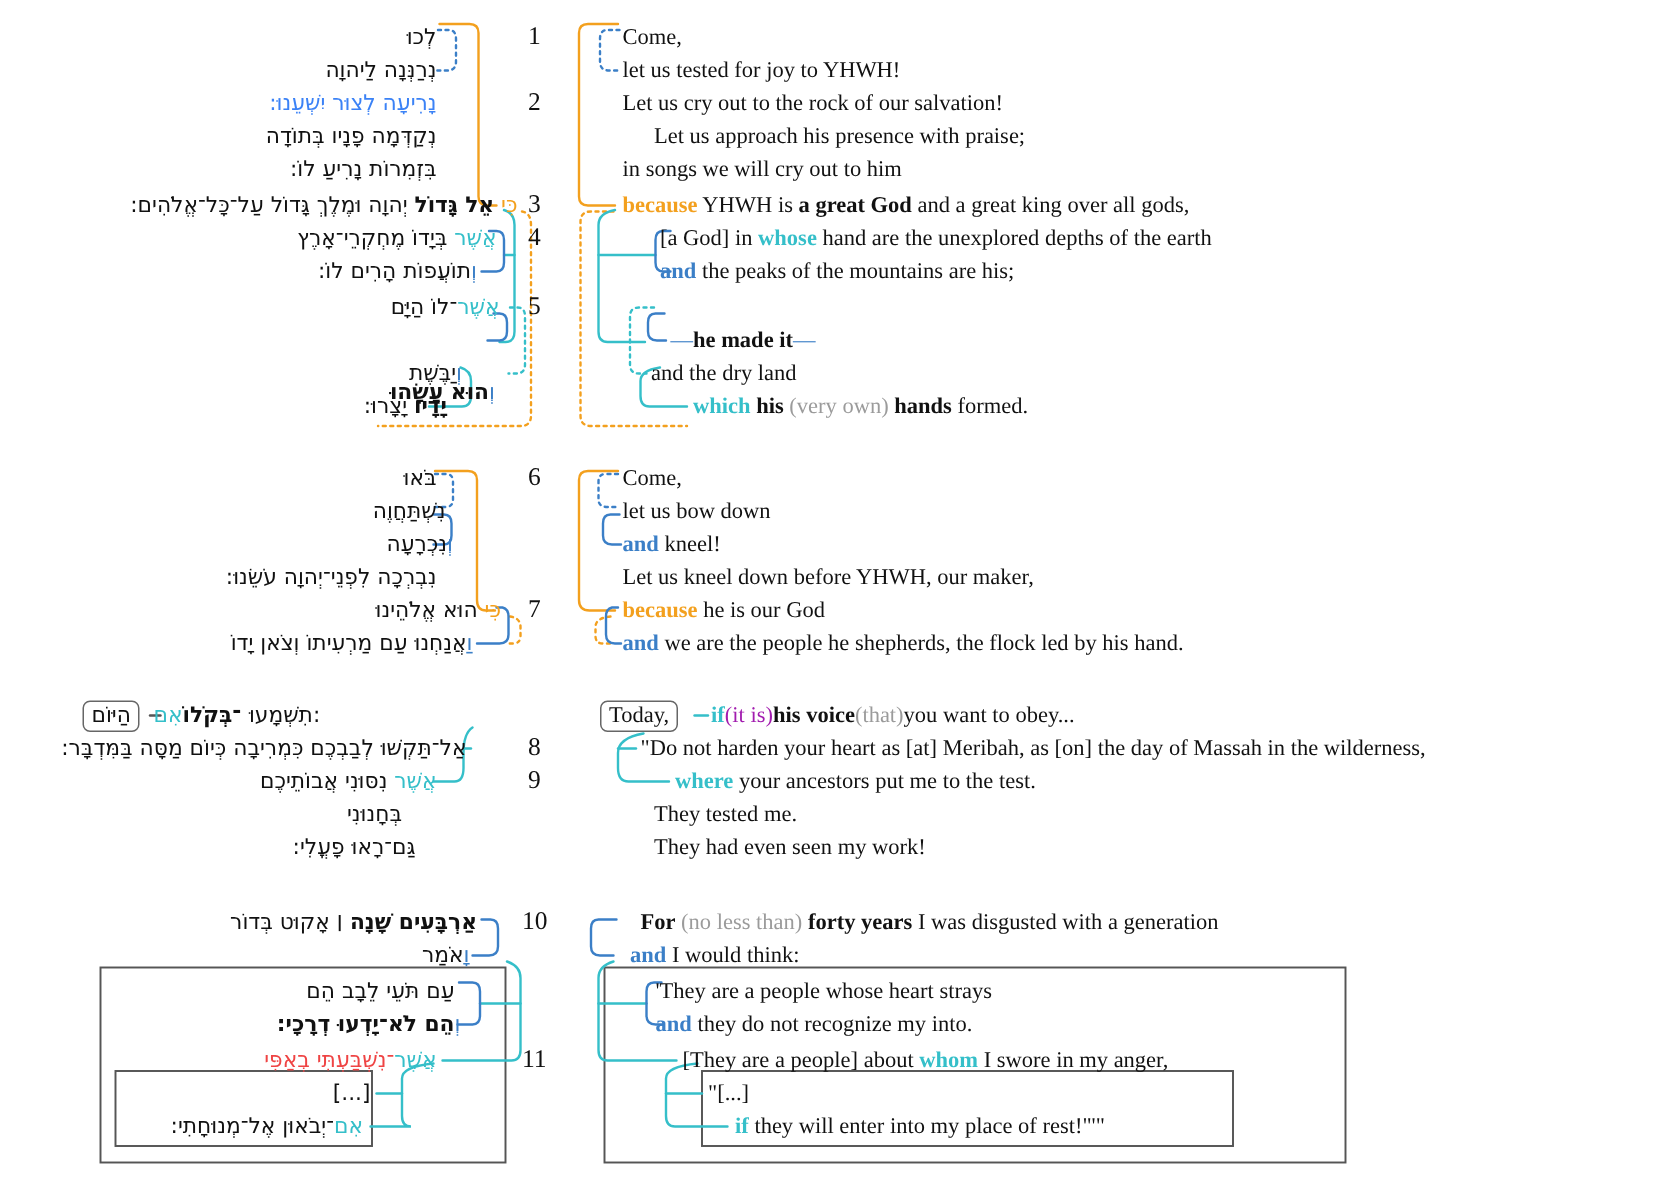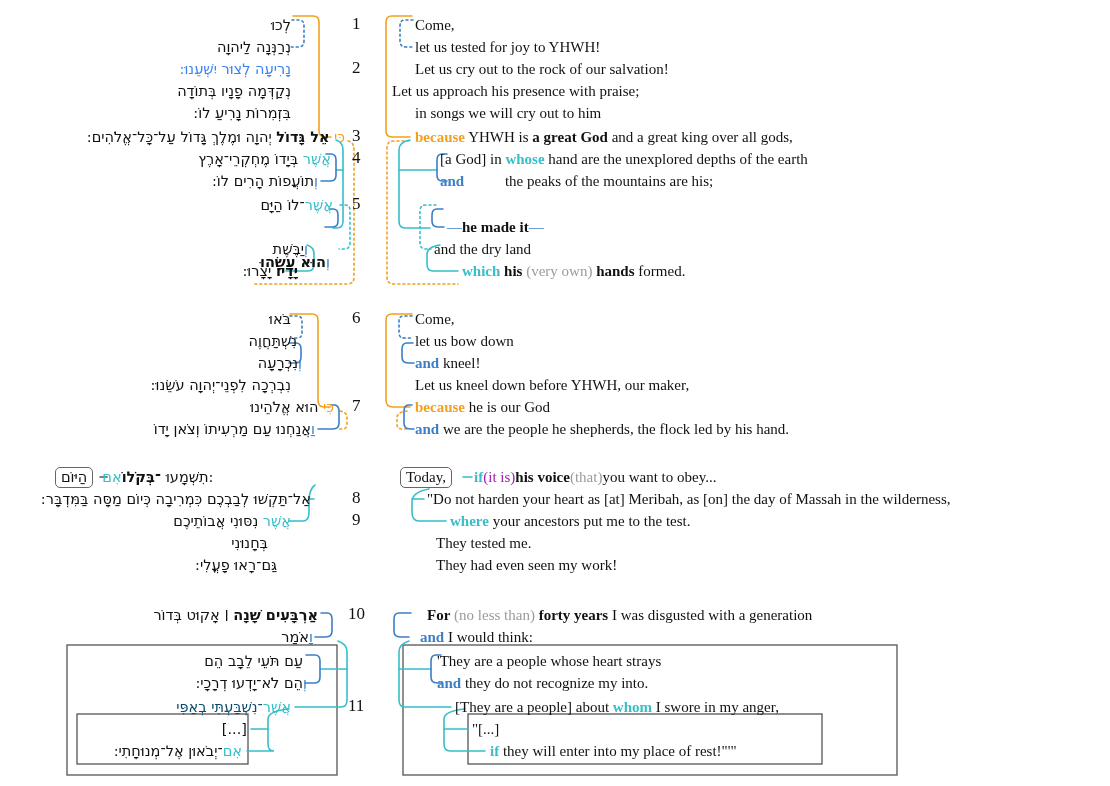--- a/index.html
+++ b/index.html
@@ -80,31 +80,31 @@
     </svg>
 <div class="num" style="left: 352px; top: 14px;">1</div>
     <div class="row he-row" style="top: 14px; right: 819px;"><span style="color: rgb(17, 17, 17); font-weight: 400;">לְכוּ</span></div>
     <div class="row" style="top: 14px; left: 415px;"><span style="color: rgb(17, 17, 17); font-weight: 400;">Come,</span></div>
     <div class="row he-row" style="top: 36px; right: 819px;"><span style="color: rgb(17, 17, 17); font-weight: 400;">נְרַנְּנָה לַיהוָה</span></div>
     <div class="row" style="top: 36px; left: 415px;"><span style="color: rgb(17, 17, 17); font-weight: 400;">let us tested for joy to YHWH!</span></div>
     <div class="num" style="left: 352px; top: 58px;">2</div>
     <div class="row he-row" style="top: 58px; right: 819px;"><span style="color: #3b82f6; font-weight: 400;">נָרִיעָה לְצוּר יִשְׁעֵנוּ:</span></div>
     <div class="row" style="top: 58px; left: 415px;"><span style="color: rgb(17, 17, 17); font-weight: 400;">Let us cry out to the rock of our salvation!</span></div>
     <div class="row he-row" style="top: 80px; right: 819px;"><span style="color: rgb(17, 17, 17); font-weight: 400;">נְקַדְּמָה פָנָיו בְּתוֹדָה</span></div>
-    <div class="row" style="top: 80px; left: 392px; font-family: Liberation Serif, serif;"><span style="color: rgb(17, 17, 17); font-weight: 400;">Let us approach his presence with praise;</span></div>
+    <div class="row" style="top: 80px; left: 436px; font-family: Liberation Serif, serif;"><span style="color: rgb(17, 17, 17); font-weight: 400;">Let us approach his presence with praise;</span></div>
     <div class="row he-row" style="top: 102px; right: 819px;"><span style="color: rgb(17, 17, 17); font-weight: 400;">בִּזְמִרוֹת נָרִיעַ לוֹ:</span></div>
     <div class="row" style="top: 102px; left: 415px;"><span style="color: rgb(17, 17, 17); font-weight: 400;">in songs we will cry out to him</span></div>
     <div class="num" style="left: 352px; top: 126px;">3</div>
     <div class="row he-row" style="top: 126px; right: 765px;"><span style="color: rgb(243, 160, 30); font-weight: 400;">כִּי</span><span style="color: rgb(17, 17, 17); font-weight: 400;"> </span><span class="seg-b" style="color: rgb(17, 17, 17); font-weight: 700;">אֵל גָּדוֹל</span><span style="color: rgb(17, 17, 17); font-weight: 400;"> יְהוָה וּמֶלֶךְ גָּדוֹל עַל־כָּל־אֱלֹהִים:</span></div>
     <div class="row" style="top: 126px; left: 415px;"><span style="color: rgb(243, 160, 30); font-weight: 700;">because</span><span style="color: rgb(17, 17, 17); font-weight: 400;"> YHWH is </span><span class="seg-b" style="color: rgb(17, 17, 17); font-weight: 700;">a great God</span><span style="color: rgb(17, 17, 17); font-weight: 400;"> and a great king over all gods,</span></div>
     <div class="num" style="left: 352px; top: 148px;">4</div>
     <div class="row he-row" style="top: 148px; right: 779px;"><span style="color: rgb(53, 191, 201); font-weight: 400;">אֲשֶׁר</span><span style="color: rgb(17, 17, 17); font-weight: 400;"> בְּיָדוֹ מֶחְקְרֵי־אָרֶץ</span></div>
     <div class="row" style="top: 148px; left: 440px;"><span style="color: rgb(17, 17, 17); font-weight: 400;">[a God] in </span><span style="color: rgb(53, 191, 201); font-weight: 700;">whose</span><span style="color: rgb(17, 17, 17); font-weight: 400;"> hand are the unexplored depths of the earth</span></div>
     <div class="row he-row" style="top: 170px; right: 792px;"><span style="color: rgb(59, 127, 199); font-weight: 400;">וְ</span><span style="color: rgb(17, 17, 17); font-weight: 400;">תוֹעֲפוֹת הָרִים לוֹ:</span></div>
-    <div class="row" style="top: 170px; left: 440px;"><span style="color: rgb(59, 127, 199); font-weight: 700;">and</span><span style="color: rgb(17, 17, 17); font-weight: 400; padding-left: 37px;"> the peaks of the mountains are his;</span></div>
+    <div class="row" style="top: 170px; left: 440px;"><span style="color: rgb(59, 127, 199); font-weight: 700;">and</span><span style="color: rgb(17, 17, 17); font-weight: 400;"> the peaks of the mountains are his;</span></div>
     <div class="num" style="left: 352px; top: 194px;">5</div>
     <div class="row he-row" style="top: 194px; right: 777px;"><span style="color: rgb(53, 191, 201); font-weight: 400;">אֲשֶׁר</span><span style="color: rgb(17, 17, 17); font-weight: 400;">־לוֹ הַיָּם</span></div>
     <div class="row he-row" style="top: 216px; right: 780px; margin-top: 35px;"><span style="color: rgb(59, 127, 199); font-weight: 400;">וְ</span><span class="seg-b" style="color: rgb(17, 17, 17); font-weight: 700;">הוּא עָשָׂהוּ</span></div>
     <div class="row" style="top: 216px; left: 447px;"><span style="color: rgb(59, 127, 199); font-weight: 400;">—</span><span class="seg-b" style="color: rgb(17, 17, 17); font-weight: 700;">he made it</span><span style="color: rgb(59, 127, 199); font-weight: 400;">—</span></div>
     <div class="row he-row" style="top: 238px; right: 802px;"><span style="color: rgb(59, 127, 199); font-weight: 400;">וְ</span><span style="color: rgb(17, 17, 17); font-weight: 400;">יַבֶּשֶׁת</span></div>
     <div class="row" style="top: 238px; left: 434px;"><span style="color: rgb(17, 17, 17); font-weight: 400;">and the dry land</span></div>
     <div class="row he-row" style="top: 260px; right: 812px;"><span class="seg-b" style="color: rgb(17, 17, 17); font-weight: 700;">יָדָיו</span><span style="color: rgb(17, 17, 17); font-weight: 400;"> יָצָרוּ:</span></div>
     <div class="row" style="top: 260px; left: 462px;"><span style="color: rgb(53, 191, 201); font-weight: 700;">which</span><span style="color: rgb(17, 17, 17); font-weight: 400;"> </span><span class="seg-b" style="color: rgb(17, 17, 17); font-weight: 700;">his</span><span style="color: rgb(17, 17, 17); font-weight: 400;"> </span><span style="color: rgb(155, 155, 155); font-weight: 400;">(very own)</span><span style="color: rgb(17, 17, 17); font-weight: 400;"> </span><span class="seg-b" style="color: rgb(17, 17, 17); font-weight: 700;">hands</span><span style="color: rgb(17, 17, 17); font-weight: 400;"> formed.</span></div>
     <div class="num" style="left: 352px; top: 308px;">6</div>
     <div class="row he-row" style="top: 308px; right: 819px;"><span style="color: rgb(17, 17, 17); font-weight: 400;">בֹּאוּ</span></div>
@@ -148,22 +148,22 @@
     <div class="row" style="top: 532px; left: 436px;"><span style="color: rgb(17, 17, 17); font-weight: 400;">They tested me.</span></div>
     <div class="row he-row" style="top: 554px; right: 833px;"><span style="color: rgb(17, 17, 17); font-weight: 400;">גַּם־רָאוּ פָעֳלִי:</span></div>
     <div class="row" style="top: 554px; left: 436px;"><span style="color: rgb(17, 17, 17); font-weight: 400;">They had even seen my work!</span></div>
     <div class="num" style="left: 348px; top: 604px;">10</div>
     <div class="row he-row" style="top: 604px; right: 792px;"><span class="seg-b" style="color: rgb(17, 17, 17); font-weight: 700;">אַרְבָּעִים שָׁנָה</span><span style="color: rgb(17, 17, 17); font-weight: 400;"> ׀ אָקוּט בְּדוֹר</span></div>
     <div class="row" style="top: 604px; left: 427px;"><span class="seg-b" style="color: rgb(17, 17, 17); font-weight: 700;">For</span><span style="color: rgb(17, 17, 17); font-weight: 400;"> </span><span style="color: rgb(155, 155, 155); font-weight: 400;">(no less than)</span><span style="color: rgb(17, 17, 17); font-weight: 400;"> </span><span class="seg-b" style="color: rgb(17, 17, 17); font-weight: 700;">forty years</span><span style="color: rgb(17, 17, 17); font-weight: 400;"> I was disgusted with a generation</span></div>
     <div class="row he-row" style="top: 626px; right: 797px;"><span style="color: rgb(59, 127, 199); font-weight: 400;">וָ</span><span style="color: rgb(17, 17, 17); font-weight: 400;">אֹמַר</span></div>
     <div class="row" style="top: 626px; left: 420px;"><span style="color: rgb(59, 127, 199); font-weight: 700;">and</span><span style="color: rgb(17, 17, 17); font-weight: 400;"> I would think:</span></div>
     <div class="row he-row" style="top: 650px; right: 807px;"><span style="color: rgb(17, 17, 17); font-weight: 400;">עַם תֹּעֵי לֵבָב הֵם</span></div>
     <div class="row" style="top: 650px; left: 437px;"><span style="color: rgb(17, 17, 17); font-weight: 400;">'They are a people whose heart strays</span></div>
-    <div class="row he-row" style="top: 672px; right: 803px;"><span style="color: rgb(59, 127, 199); font-weight: 400;">וְ</span><span style="color: rgb(17, 17, 17); font-weight: 400;">הֵם לֹא־יָדְעוּ דְרָכָי:</span></div>
+    <div class="row he-row" style="top: 672px; right: 803px;"><span style="color: rgb(59, 127, 199); font-weight: 400;">וְ</span><span style="color: rgb(17, 17, 17); font-weight: 700;">הֵם לֹא־יָדְעוּ דְרָכָי:</span></div>
     <div class="row" style="top: 672px; left: 437px;"><span style="color: rgb(59, 127, 199); font-weight: 700;">and</span><span style="color: rgb(17, 17, 17); font-weight: 400;"> they do not recognize my into.</span></div>
     <div class="num" style="left: 348px; top: 696px;">11</div>
-    <div class="row he-row" style="top: 696px; right: 819px;"><span style="color: rgb(53, 191, 201); font-weight: 400;">אֲשֶׁר</span><span style="color: #0c4a6e; font-weight: 400;">־נִשְׁבַּעְתִּי בְאַפִּי</span></div>
+    <div class="row he-row" style="top: 696px; right: 819px;"><span style="color: rgb(53, 191, 201); font-weight: 400;">אֲשֶׁר</span><span style="color: #ef4444; font-weight: 400;">־נִשְׁבַּעְתִּי בְאַפִּי</span></div>
     <div class="row" style="top: 696px; left: 455px;"><span style="color: rgb(17, 17, 17); font-weight: 400;">[They are a people] about </span><span style="color: rgb(53, 191, 201); font-weight: 700;">whom</span><span style="color: rgb(17, 17, 17); font-weight: 400;"> I swore in my anger,</span></div>
     <div class="row he-row" style="top: 718px; right: 863px;"><span style="color: rgb(17, 17, 17); font-weight: 400;">[...]</span></div>
     <div class="row" style="top: 718px; left: 472px;"><span style="color: rgb(17, 17, 17); font-weight: 400;">"[...]</span></div>
     <div class="row he-row" style="top: 740px; right: 868px;"><span style="color: rgb(53, 191, 201); font-weight: 400;">אִם</span><span style="color: rgb(17, 17, 17); font-weight: 400;">־יְבֹאוּן אֶל־מְנוּחָתִי:</span></div>
     <div class="row" style="top: 740px; left: 490px;"><span style="color: rgb(53, 191, 201); font-weight: 700;">if</span><span style="color: rgb(17, 17, 17); font-weight: 400;"> they will enter into my place of rest!"'"</span></div>
   </div>
 
 </body></html>

